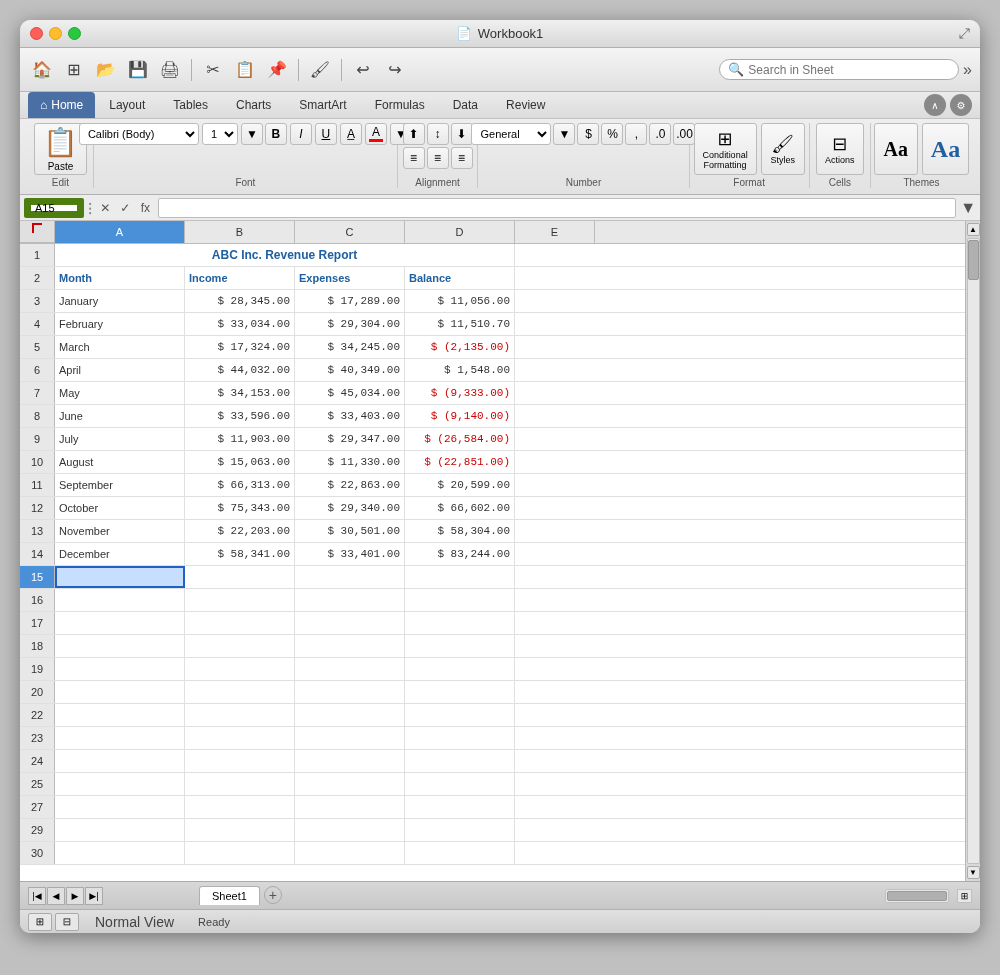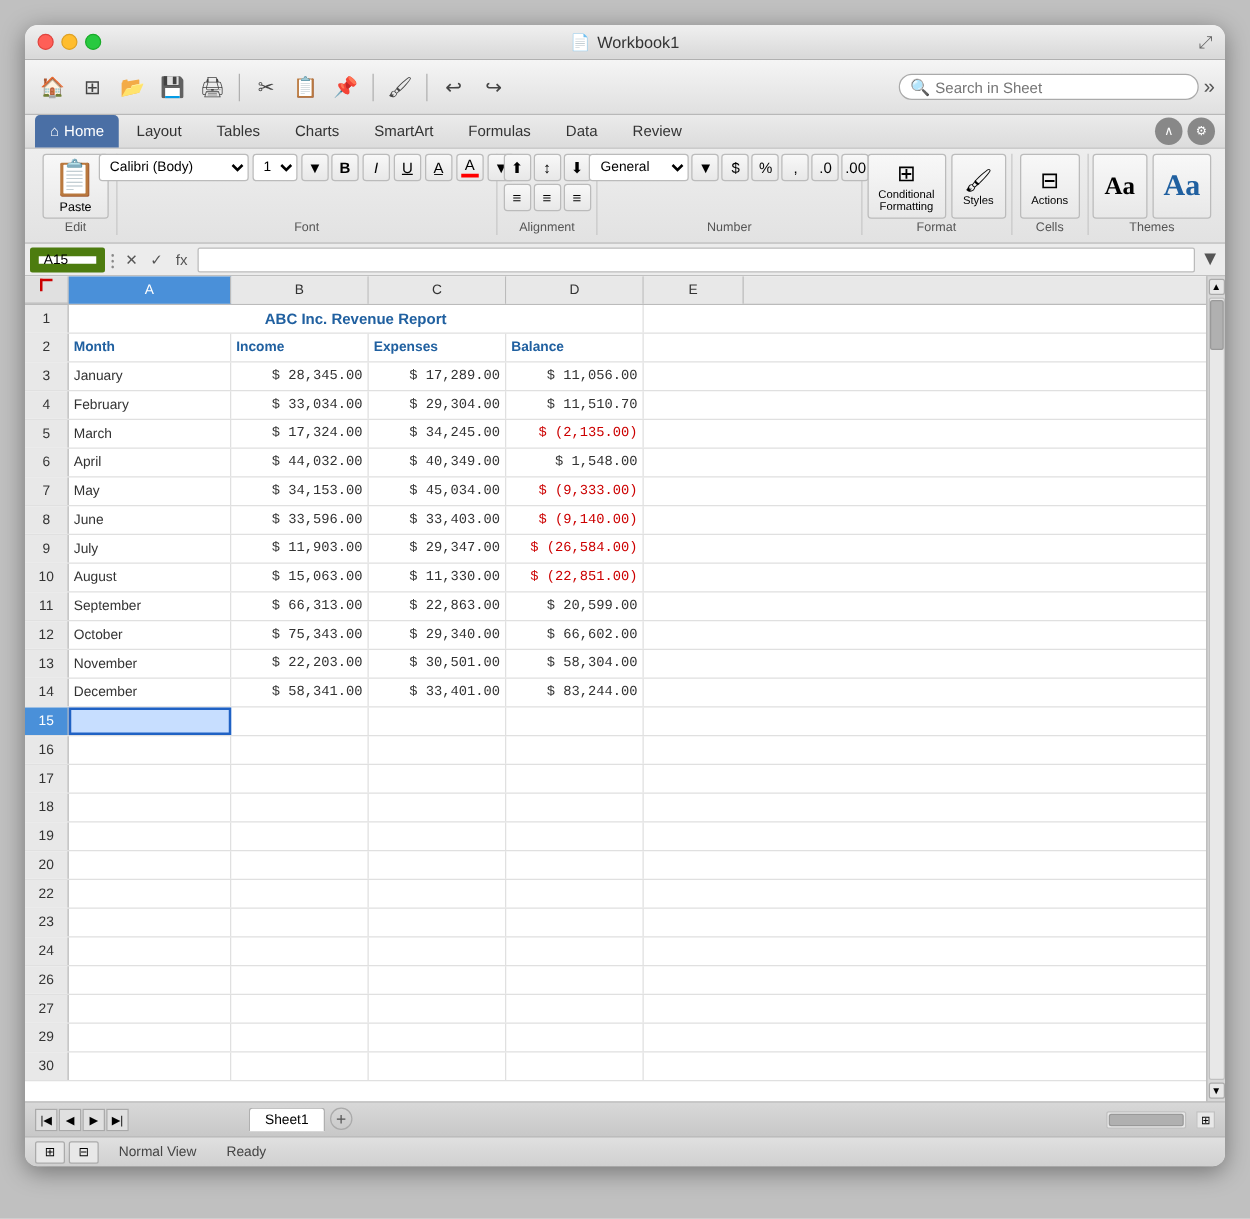--- a/index.html
+++ b/index.html
@@ -98,21 +98,21 @@
     .sheet-tab.active { background: white; margin-left: 48px; }
     .add-sheet-btn { width: 18px; height: 18px; background: none; border: 1px solid #aaa; border-radius: 50%; display: flex; align-items: center; justify-content: center; font-size: 14px; cursor: pointer; color: #555; margin-left: 4px; }
     .status-right { margin-left: auto; display: flex; gap: 8px; align-items: center; }
     .h-scrollbar { flex: 1; height: 14px; background: #e8e8e8; border: 1px solid #c0c0c0; border-radius: 2px; max-width: 300px; }
     .h-scroll-thumb { width: 60px; height: 10px; background: #b0b0b0; border: 1px solid #999; border-radius: 2px; margin: 1px; }
 
     
     .bottom-bar { background: linear-gradient(to bottom, #e0e0e0, #d0d0d0); border-top: 1px solid #b0b0b0; height: 24px; display: flex; align-items: center; padding: 0 8px; gap: 8px; }
     .view-btns { display: flex; gap: 3px; }
     .view-btn { width: 24px; height: 18px; background: #e8e8e8; border: 1px solid #aaa; border-radius: 2px; display: flex; align-items: center; justify-content: center; font-size: 10px; cursor: pointer; }
-    .status-text { font-size: 11px; color: #444; margin-left: 8px; }
+    .status-text { font-size: 14px; color: #444; margin-left: 8px; }
     .ready-text { font-size: 11px; color: #444; margin-left: 16px; }
 
     .nav-btns { display: flex; gap: 1px; }
     .nav-btn { width: 18px; height: 18px; background: #e0e0e0; border: 1px solid #aaa; display: flex; align-items: center; justify-content: center; font-size: 9px; cursor: pointer; }
 
     .color-swatch { display: inline-block; width: 14px; height: 3px; background: #ff0000; margin-bottom: 1px; }
     .font-color-btn { display: flex; flex-direction: column; align-items: center; }
     .underline-btn { text-decoration: underline; }
 
     .paste-area { display: flex; flex-direction: column; align-items: center; }
@@ -478,21 +478,21 @@
       <div class="cell cell-D"></div>
     </div>
           <div class="sheet-row data-row">
       <div class="row-header">24</div>
       <div class="cell cell-A"></div>
       <div class="cell cell-B"></div>
       <div class="cell cell-C"></div>
       <div class="cell cell-D"></div>
     </div>
           <div class="sheet-row data-row">
-      <div class="row-header">26</div>
+      <div class="row-header">25</div>
       <div class="cell cell-A"></div>
       <div class="cell cell-B"></div>
       <div class="cell cell-C"></div>
       <div class="cell cell-D"></div>
     </div>
           <div class="sheet-row data-row">
       <div class="row-header">27</div>
       <div class="cell cell-A"></div>
       <div class="cell cell-B"></div>
       <div class="cell cell-C"></div>

